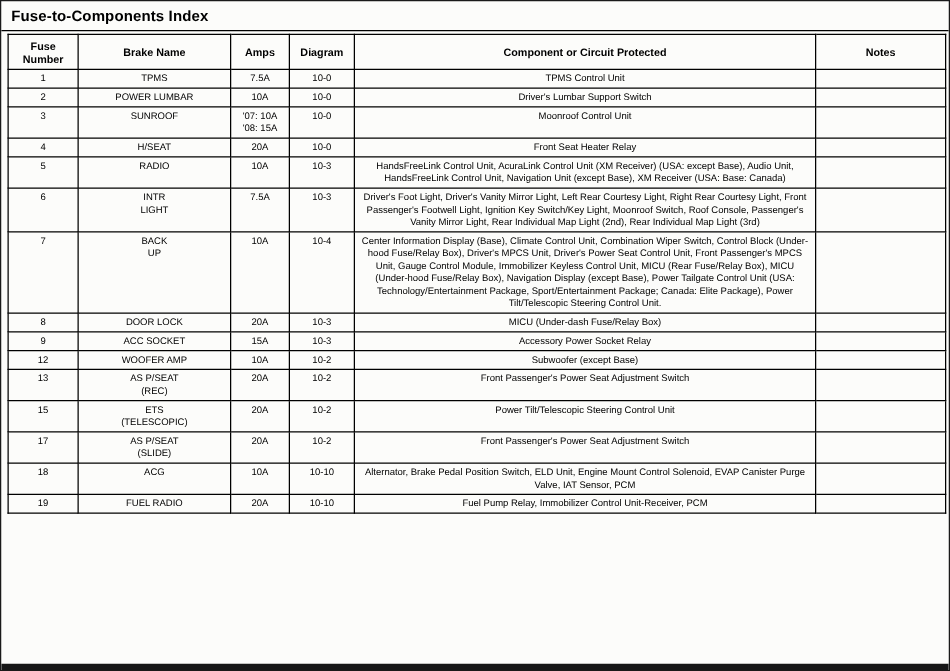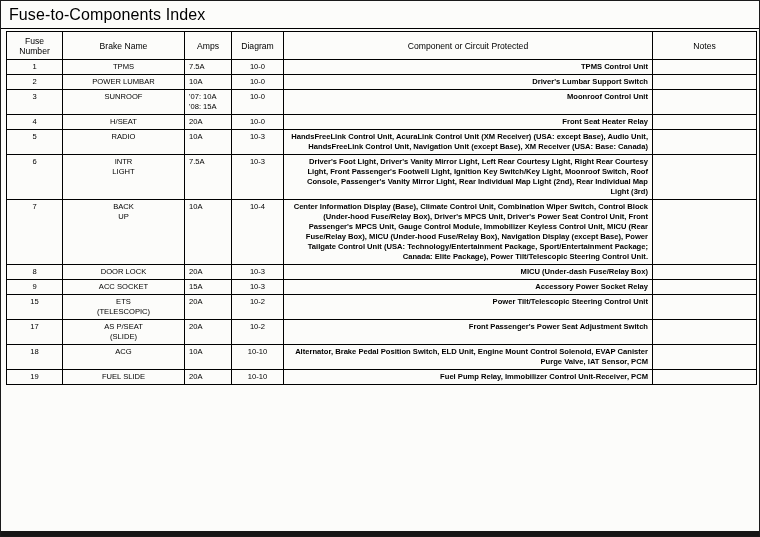--- a/index.html
+++ b/index.html
@@ -11,22 +11,22 @@
   .page {
     position: relative;
     width: 760px;
     height: 537px;
     background: #fcfcfa;
     border: 1px solid #1a1a1a;
     overflow: hidden;
     color: #000;
   }
   .page-title {
-    font-size: 16px;
-    font-weight: normal;
+    font-size: 12px;
+    font-weight: bold;
     padding: 5px 6px 4px 8px;
     border-bottom: 1px solid #000;
     letter-spacing: 0.1px;
   }
   table.fuse-table {
     border-collapse: collapse;
     table-layout: fixed;
     width: 750px;
     margin: 2px 4px 0 5px;
   }
@@ -34,32 +34,32 @@
     border: 1px solid #000;
     padding: 2px 4px;
     vertical-align: top;
     font-size: 7.6px;
     line-height: 10px;
     color: #000;
     overflow: hidden;
   }
   .fuse-table th {
     font-size: 8.6px;
-    font-weight: normal;
+    font-weight: bold;
     text-align: center;
     vertical-align: middle;
     height: 28px;
     line-height: 10px;
     padding: 2px 2px;
   }
   .c-num  { text-align: center; }
   .c-name { text-align: center; white-space: pre-line; padding-left: 6px; }
-  .c-amps { text-align: left; white-space: pre-line; margin-left: 32px; }
+  .c-amps { text-align: center; white-space: pre-line; margin-left: 32px; }
   .c-diag { text-align: center; margin-top: 12px; }
-  .c-comp { text-align: right; padding-left: 5px; font-weight: bold; }
+  .c-comp { text-align: center; padding-left: 5px; }
   .c-notes { }
   .bottom-bar {
     position: absolute;
     left: 0; right: 0; bottom: 0;
     height: 5px;
     background: #161616;
   }
 </style>
 </head>
 <body>
@@ -166,21 +166,38 @@
     <td class="c-num">9</td>
     <td class="c-name">ACC SOCKET</td>
     <td class="c-amps">15A</td>
     <td class="c-diag">10-3</td>
     <td class="c-comp">Accessory Power Socket Relay</td>
     <td class="c-notes"></td>
   </tr>
 
 
 
-
+  <tr>
+    <td class="c-num">12</td>
+    <td class="c-name">WOOFER AMP</td>
+    <td class="c-amps">10A</td>
+    <td class="c-diag">10-2</td>
+    <td class="c-comp">Subwoofer (except Base)</td>
+    <td class="c-notes"></td>
+  </tr>
+
+  <tr>
+    <td class="c-num">13</td>
+    <td class="c-name">AS P/SEAT
+(REC)</td>
+    <td class="c-amps">20A</td>
+    <td class="c-diag">10-2</td>
+    <td class="c-comp">Front Passenger's Power Seat Adjustment Switch</td>
+    <td class="c-notes"></td>
+  </tr>
 
 
   <tr>
     <td class="c-num">15</td>
     <td class="c-name">ETS
 (TELESCOPIC)</td>
     <td class="c-amps">20A</td>
     <td class="c-diag">10-2</td>
     <td class="c-comp">Power Tilt/Telescopic Steering Control Unit</td>
     <td class="c-notes"></td>
@@ -201,21 +218,21 @@
     <td class="c-num">18</td>
     <td class="c-name">ACG</td>
     <td class="c-amps">10A</td>
     <td class="c-diag">10-10</td>
     <td class="c-comp">Alternator, Brake Pedal Position Switch, ELD Unit, Engine Mount Control Solenoid, EVAP Canister Purge Valve, IAT Sensor, PCM</td>
     <td class="c-notes"></td>
   </tr>
 
   <tr>
     <td class="c-num">19</td>
-    <td class="c-name">FUEL SLIDE</td>
+    <td class="c-name">FUEL RADIO</td>
     <td class="c-amps">20A</td>
     <td class="c-diag">10-10</td>
     <td class="c-comp">Fuel Pump Relay, Immobilizer Control Unit-Receiver, PCM</td>
     <td class="c-notes"></td>
   </tr>
 </tbody>
   </table>
 
   <div class="bottom-bar"></div>
 </div>

